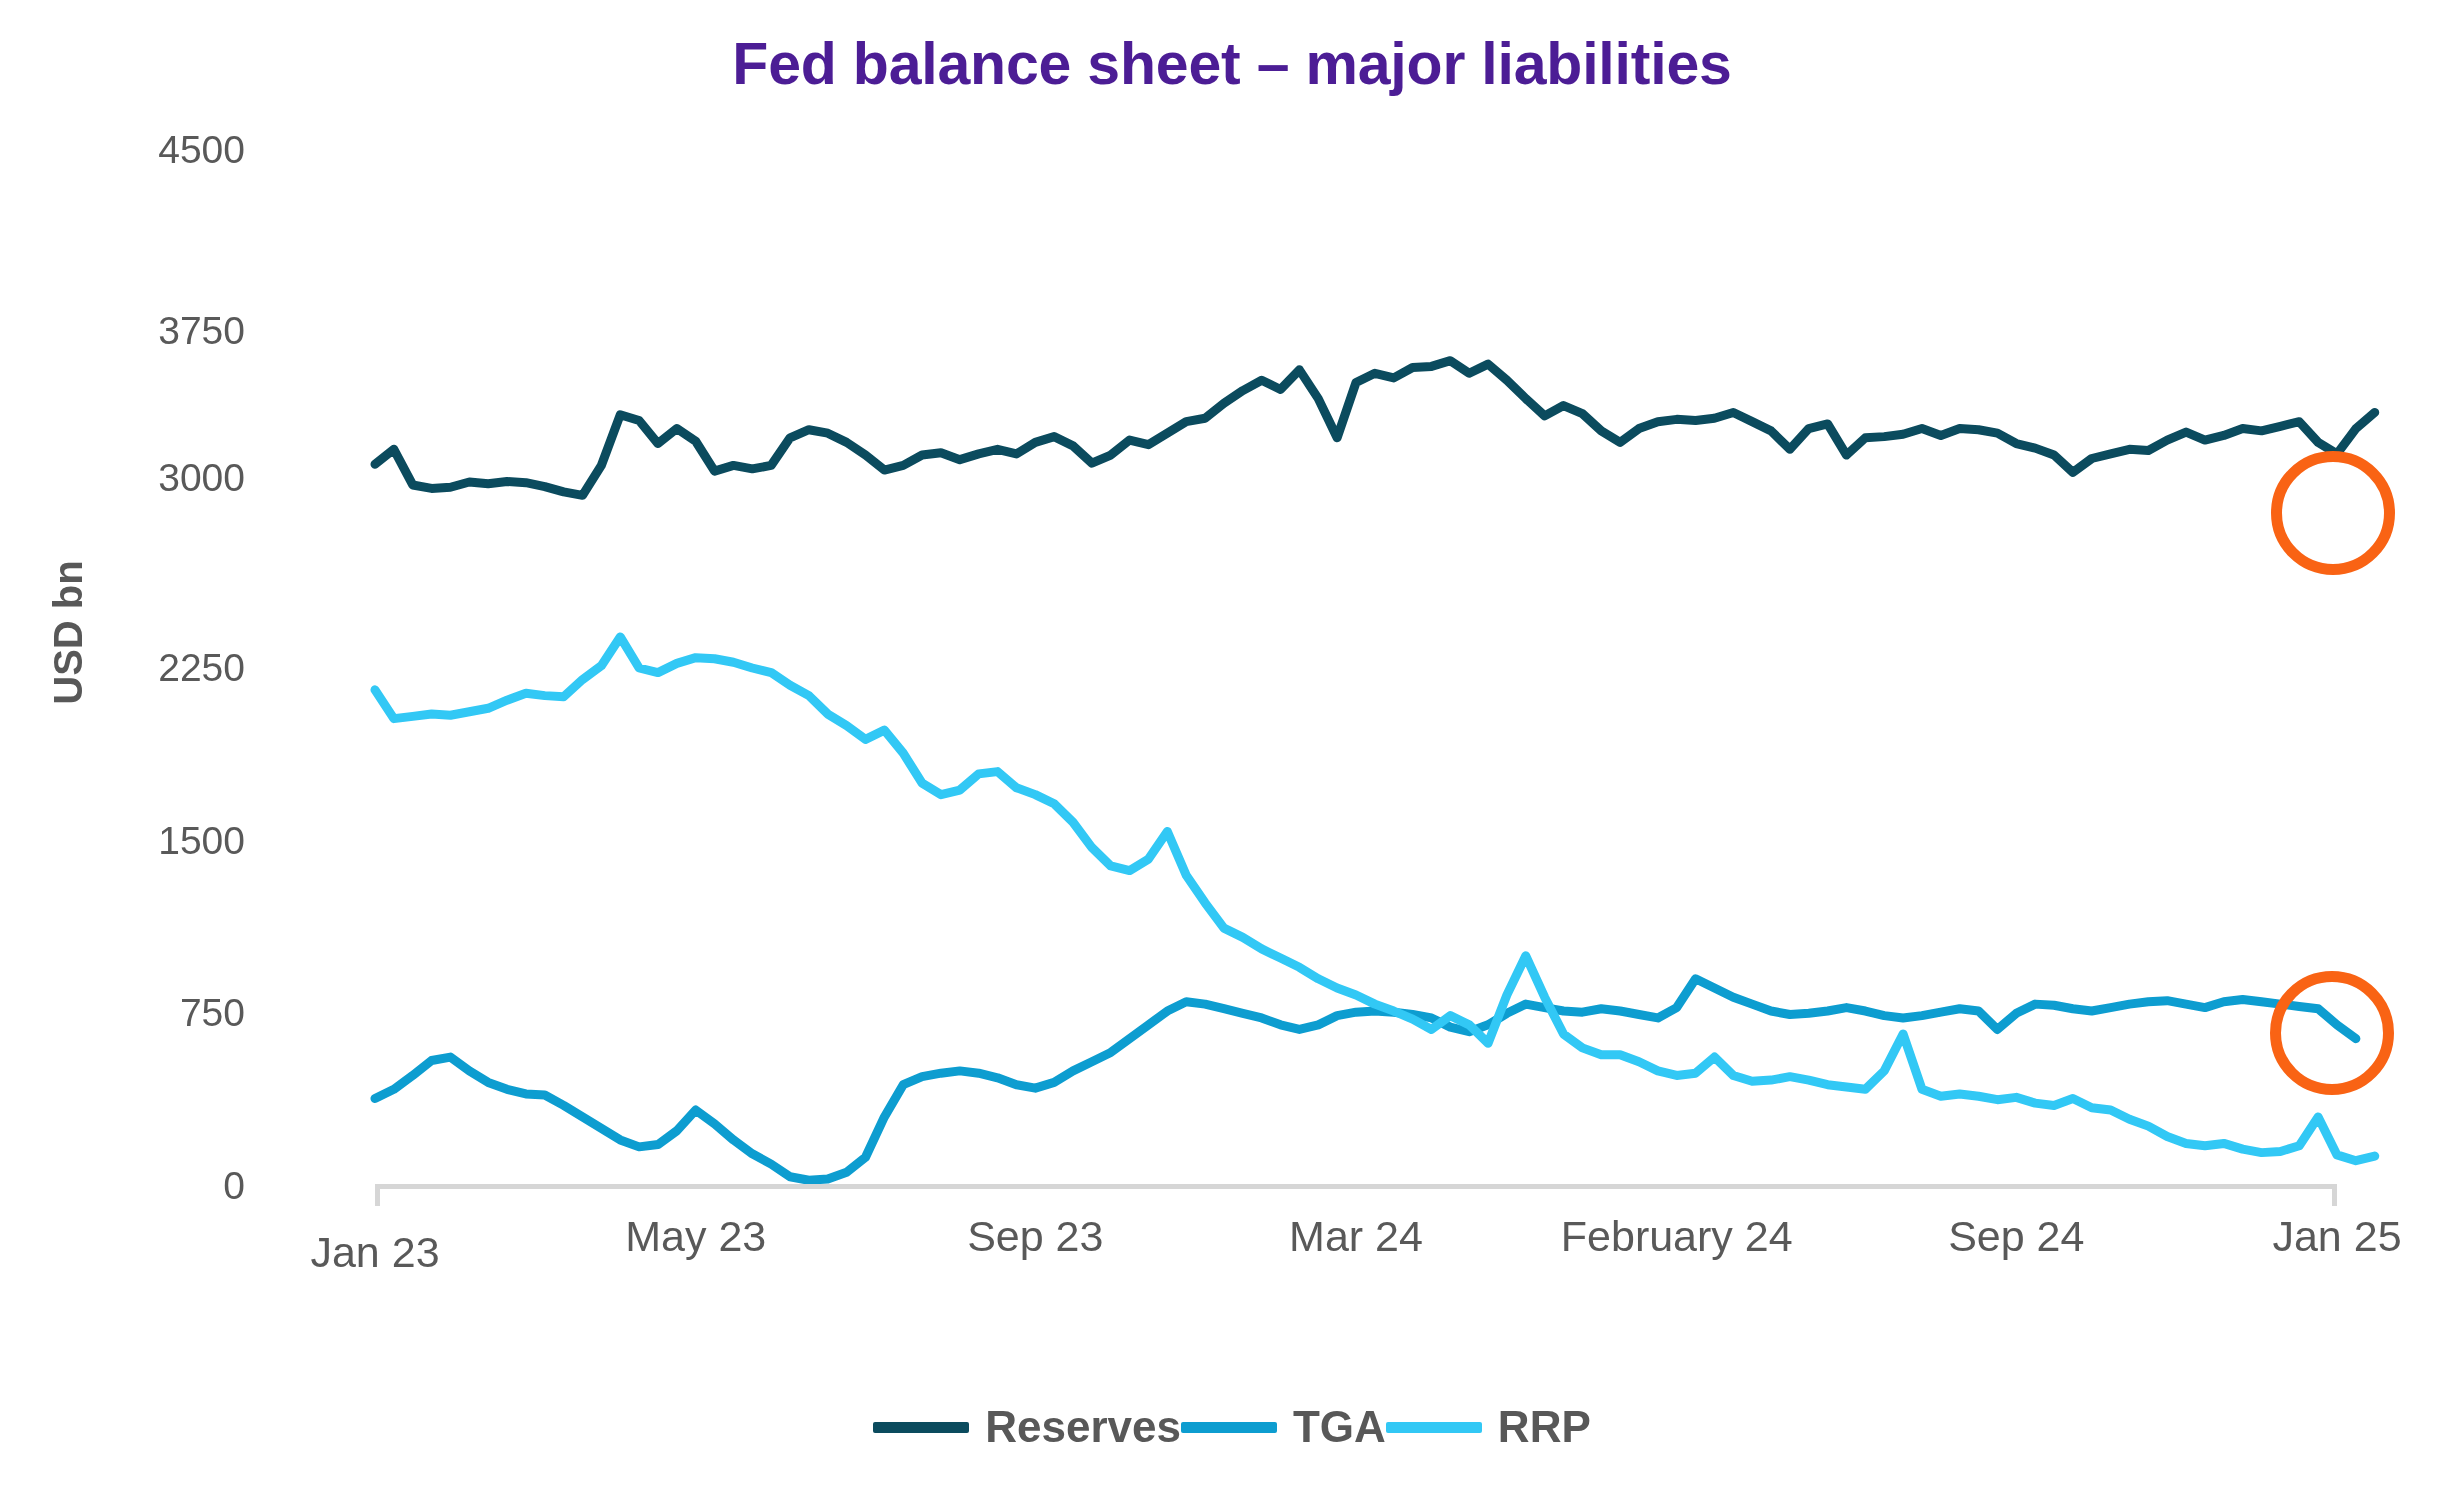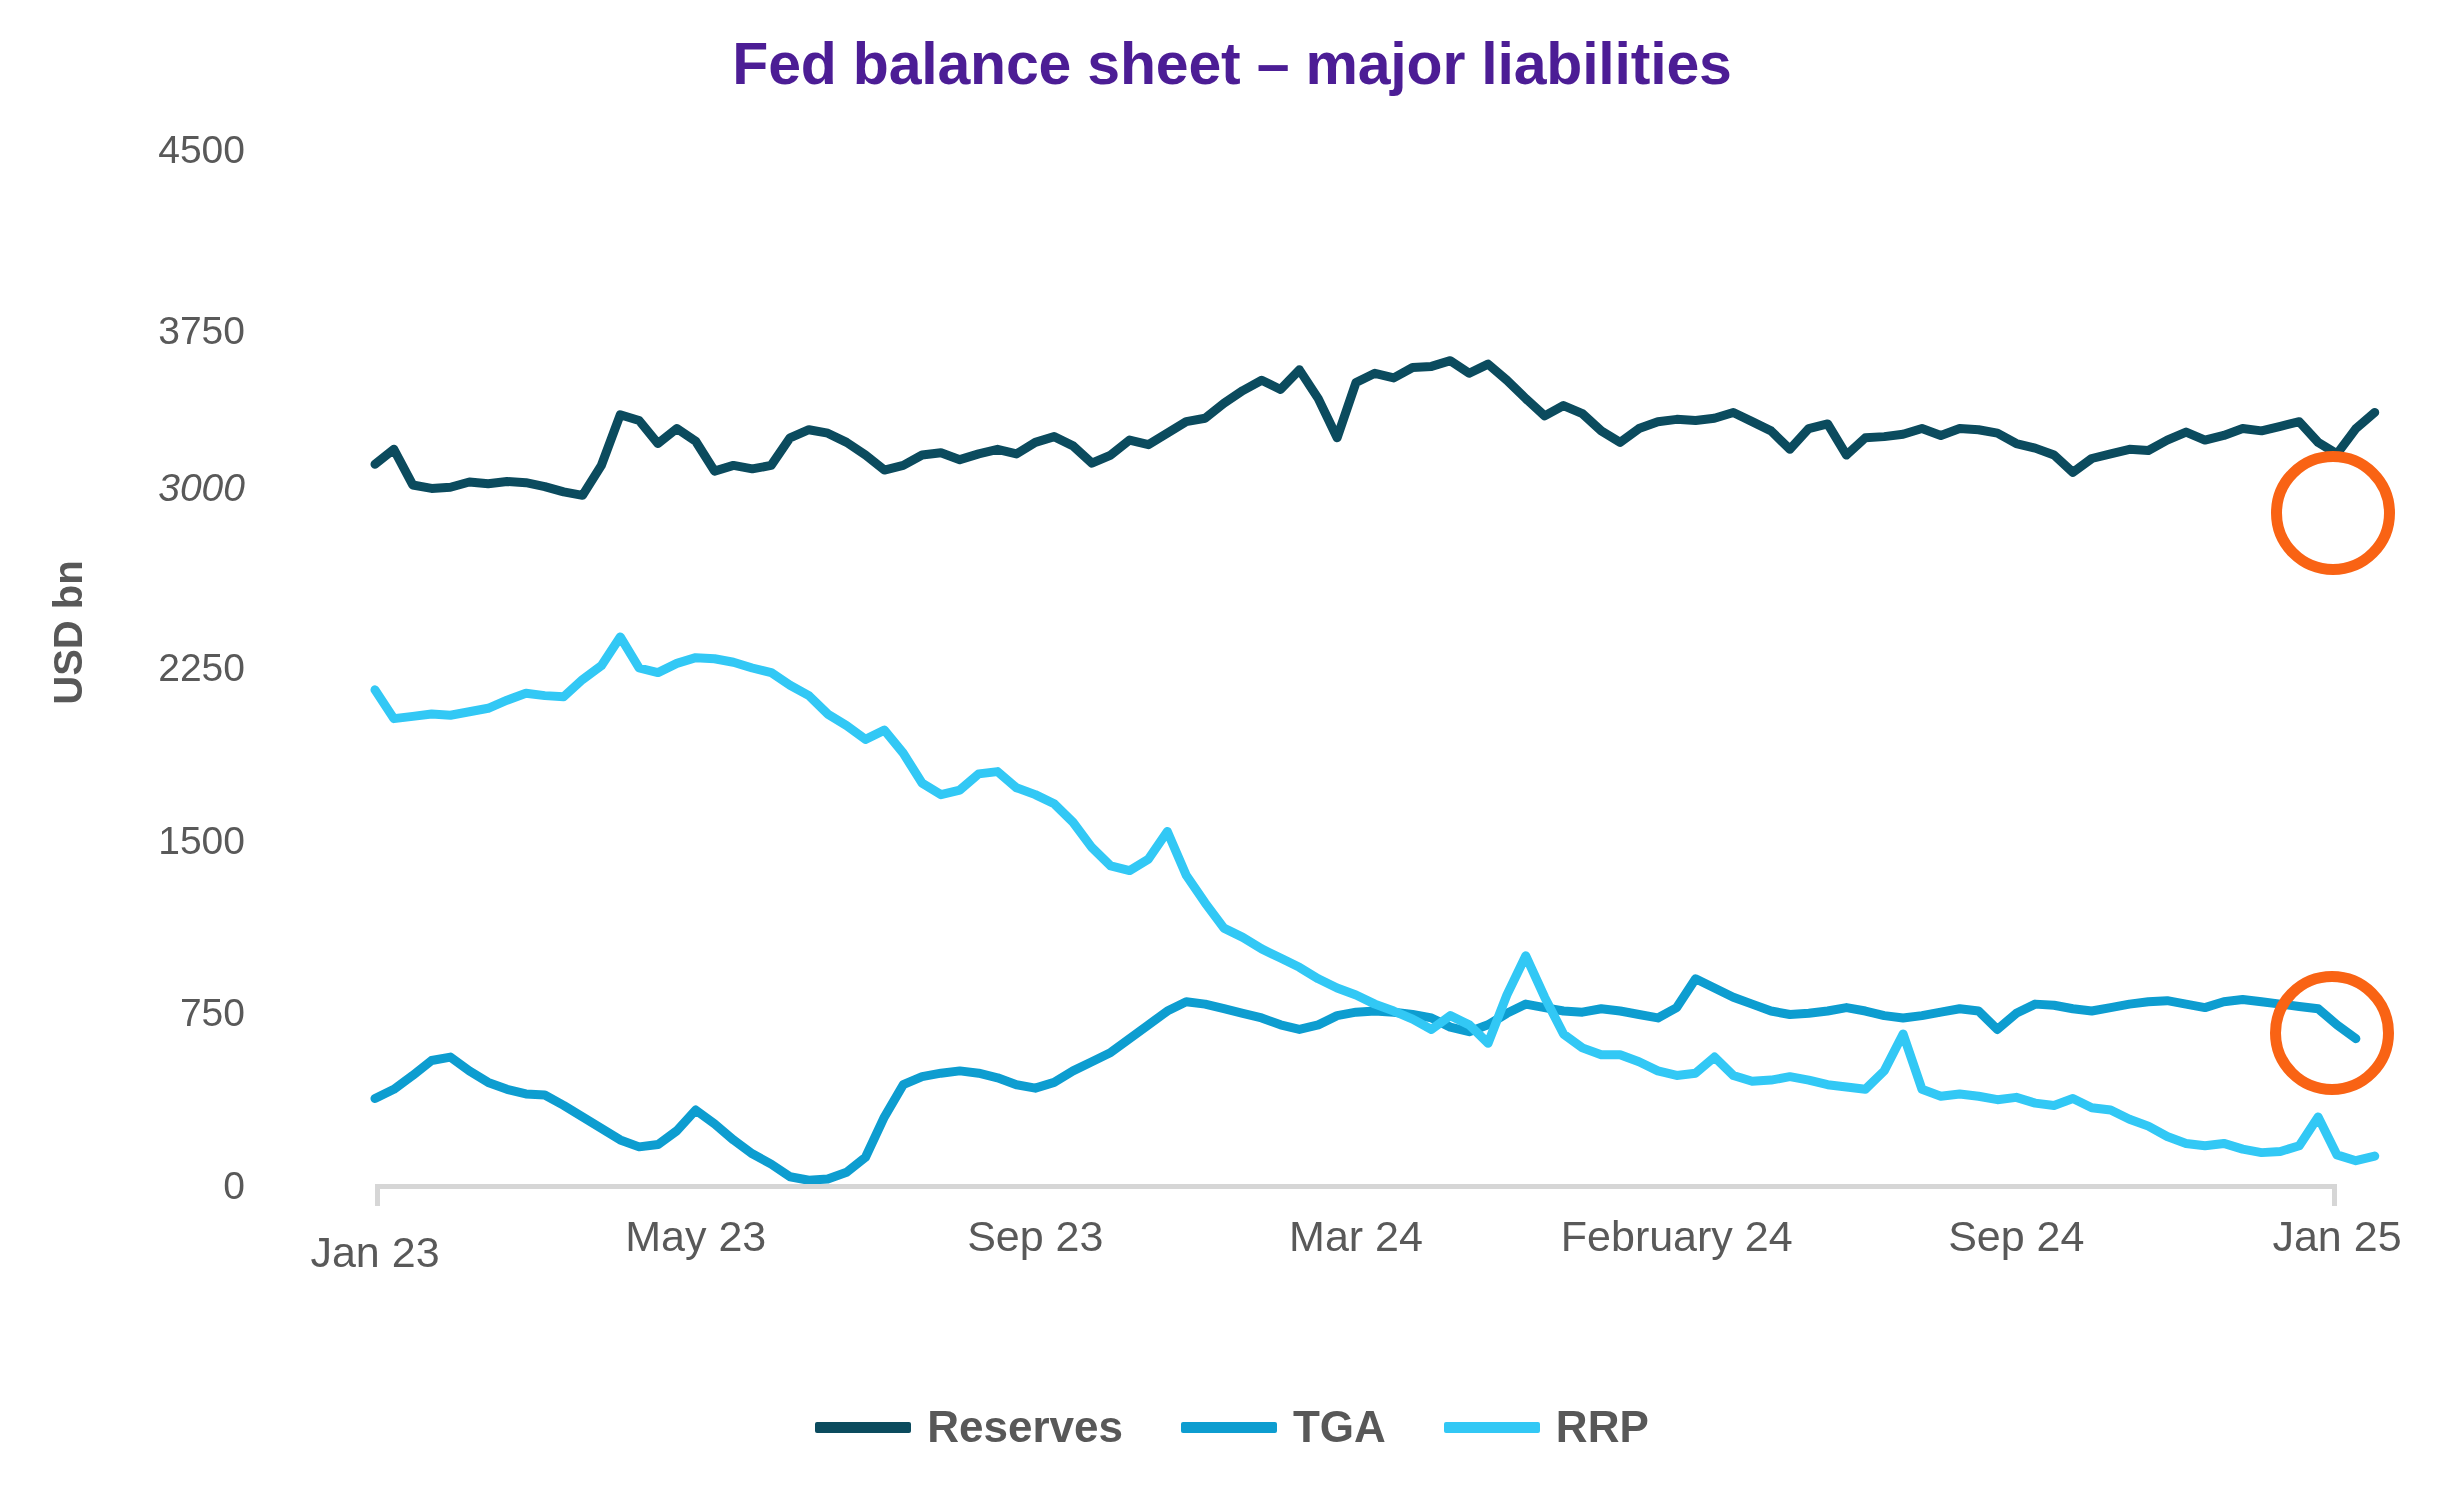--- a/index.html
+++ b/index.html
@@ -63,21 +63,20 @@
     top:1212px;
     font-size:43px;color:#595959;
     text-align:center;
     white-space:nowrap;
     transform:translateX(-50%);
   }
 
   .legend{
     position:absolute;left:0;top:1405px;width:2464px;
     display:flex;justify-content:center;align-items:center;
-    gap:58px;
   }
   .legend-item{display:flex;align-items:center;gap:16px;}
   .legend-swatch{width:96px;height:11px;border-radius:2px;display:block;}
   .legend-label{font-size:44px;font-weight:bold;color:#585858;line-height:1;}
 
   .annot-circle{
     position:absolute;
     border-style:solid;
     border-radius:50%;
     box-sizing:border-box;
@@ -89,21 +88,21 @@
 
 <div id="chart-root">
 
   <div class="chart-title">Fed balance sheet – major liabilities</div>
 
   <div class="y-axis-title">USD bn</div>
 
   <div id="yticks">
       <div class="ytick" style="top: 150px;">4500</div>
       <div class="ytick" style="top: 331px;">3750</div>
-      <div class="ytick" style="top: 488px; font-style: italic;">3000</div>
+      <div class="ytick" style="top: 478px;">3000</div>
       <div class="ytick" style="top: 668px;">2250</div>
       <div class="ytick" style="top: 840.667px;">1500</div>
       <div class="ytick" style="top: 1013.33px;">750</div>
       <div class="ytick" style="top: 1186px;">0</div>
     </div>
   <div id="xticks">
       <div class="xtick" style="left: 375px; margin-top: 16px;">Jan 23</div>
       <div class="xtick" style="left: 695.712px;">May 23</div>
       <div class="xtick" style="left: 1035.29px;">Sep 23</div>
       <div class="xtick" style="left: 1356px;">Mar 24</div>

